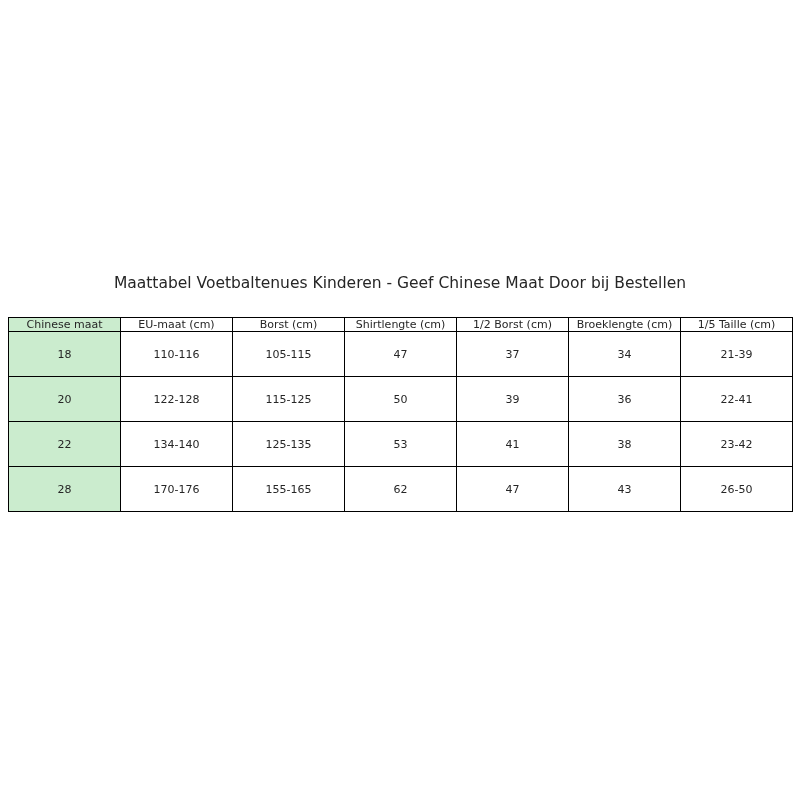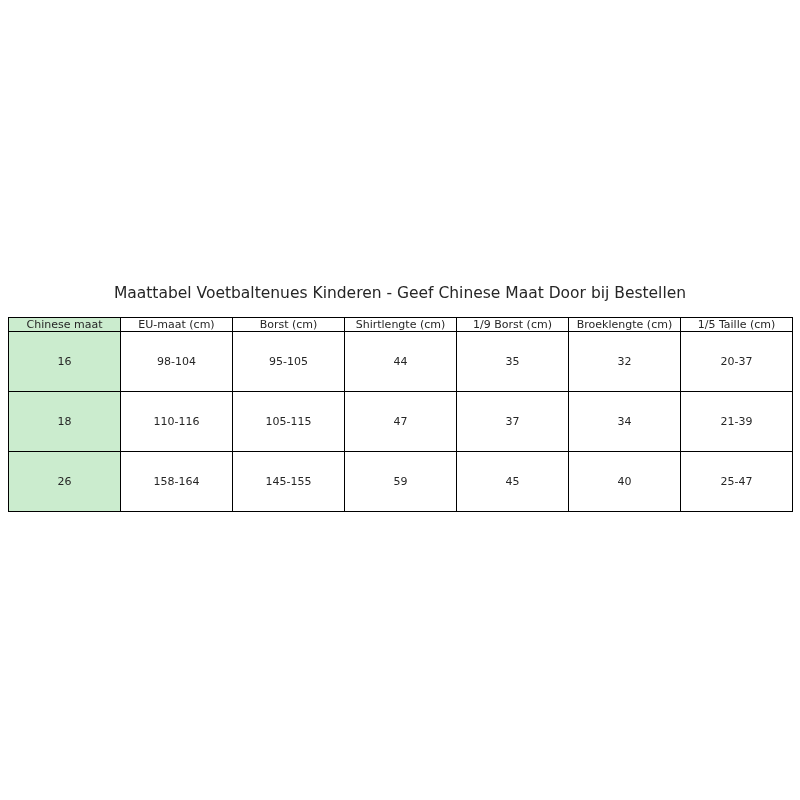--- a/index.html
+++ b/index.html
@@ -7,21 +7,21 @@
   body {
     width: 800px;
     height: 800px;
     background: #ffffff;
     position: relative;
     font-family: "DejaVu Sans", "Liberation Sans", sans-serif;
     overflow: hidden;
   }
   .figure-title {
     position: absolute;
-    top: 284px;
+    top: 274px;
     left: 0;
     width: 800px;
     text-align: center;
     font-size: 15.5px;
     line-height: 18px;
     color: var(--text-color, #262626);
     white-space: nowrap;
   }
   table.size-table {
     position: absolute;
@@ -53,47 +53,56 @@
 
 <div class="figure-title">Maattabel Voetbaltenues Kinderen - Geef Chinese Maat Door bij Bestellen</div>
 
 <table class="size-table">
   <thead>
     <tr id="header-row">
         <th class="first-col">Chinese maat</th>
         <th>EU-maat (cm)</th>
         <th>Borst (cm)</th>
         <th>Shirtlengte (cm)</th>
-        <th>1/9 Borst (cm)</th>
+        <th>1/2 Borst (cm)</th>
         <th>Broeklengte (cm)</th>
         <th>1/5 Taille (cm)</th>
       </tr>
   </thead>
   <tbody id="table-body">
-      <tr>
-        <td class="first-col">16</td>
-        <td>98-104</td>
-        <td>95-105</td>
-        <td>44</td>
-        <td>35</td>
-        <td>32</td>
-        <td>20-37</td>
-      </tr>
       <tr>
         <td class="first-col">18</td>
         <td>110-116</td>
         <td>105-115</td>
         <td>47</td>
         <td>37</td>
         <td>34</td>
         <td>21-39</td>
       </tr>
       <tr>
-        <td class="first-col">26</td>
-        <td>158-164</td>
-        <td>145-155</td>
-        <td>59</td>
-        <td>45</td>
-        <td>40</td>
-        <td>25-47</td>
+        <td class="first-col">20</td>
+        <td>122-128</td>
+        <td>115-125</td>
+        <td>50</td>
+        <td>39</td>
+        <td>36</td>
+        <td>22-41</td>
+      </tr>
+      <tr>
+        <td class="first-col">22</td>
+        <td>134-140</td>
+        <td>125-135</td>
+        <td>53</td>
+        <td>41</td>
+        <td>38</td>
+        <td>23-42</td>
+      </tr>
+      <tr>
+        <td class="first-col">28</td>
+        <td>170-176</td>
+        <td>155-165</td>
+        <td>62</td>
+        <td>47</td>
+        <td>43</td>
+        <td>26-50</td>
       </tr>
     </tbody>
 </table>
 
 </body></html>

